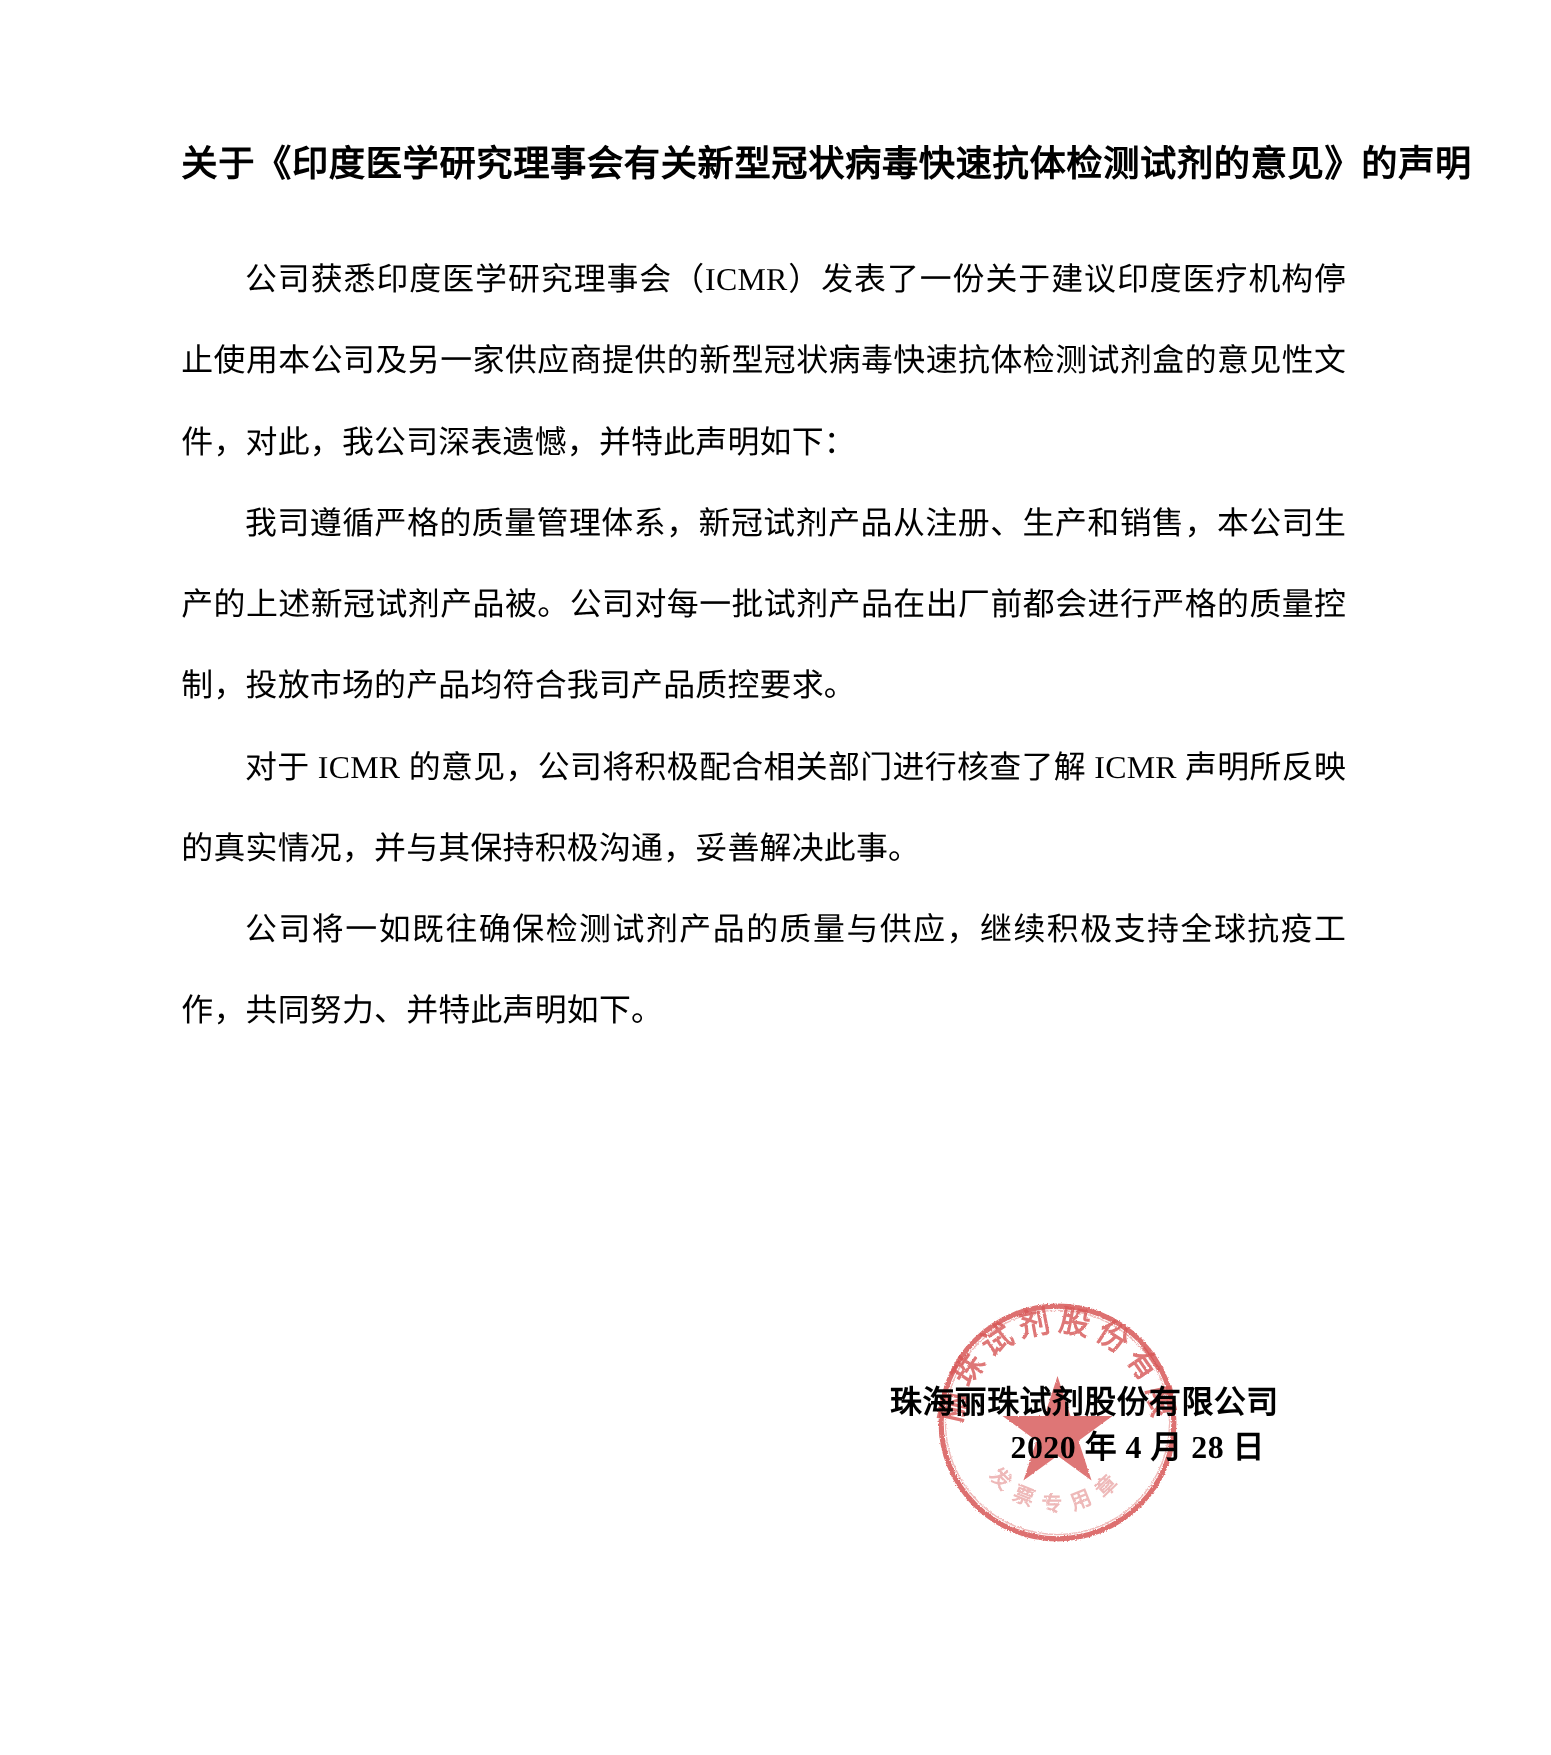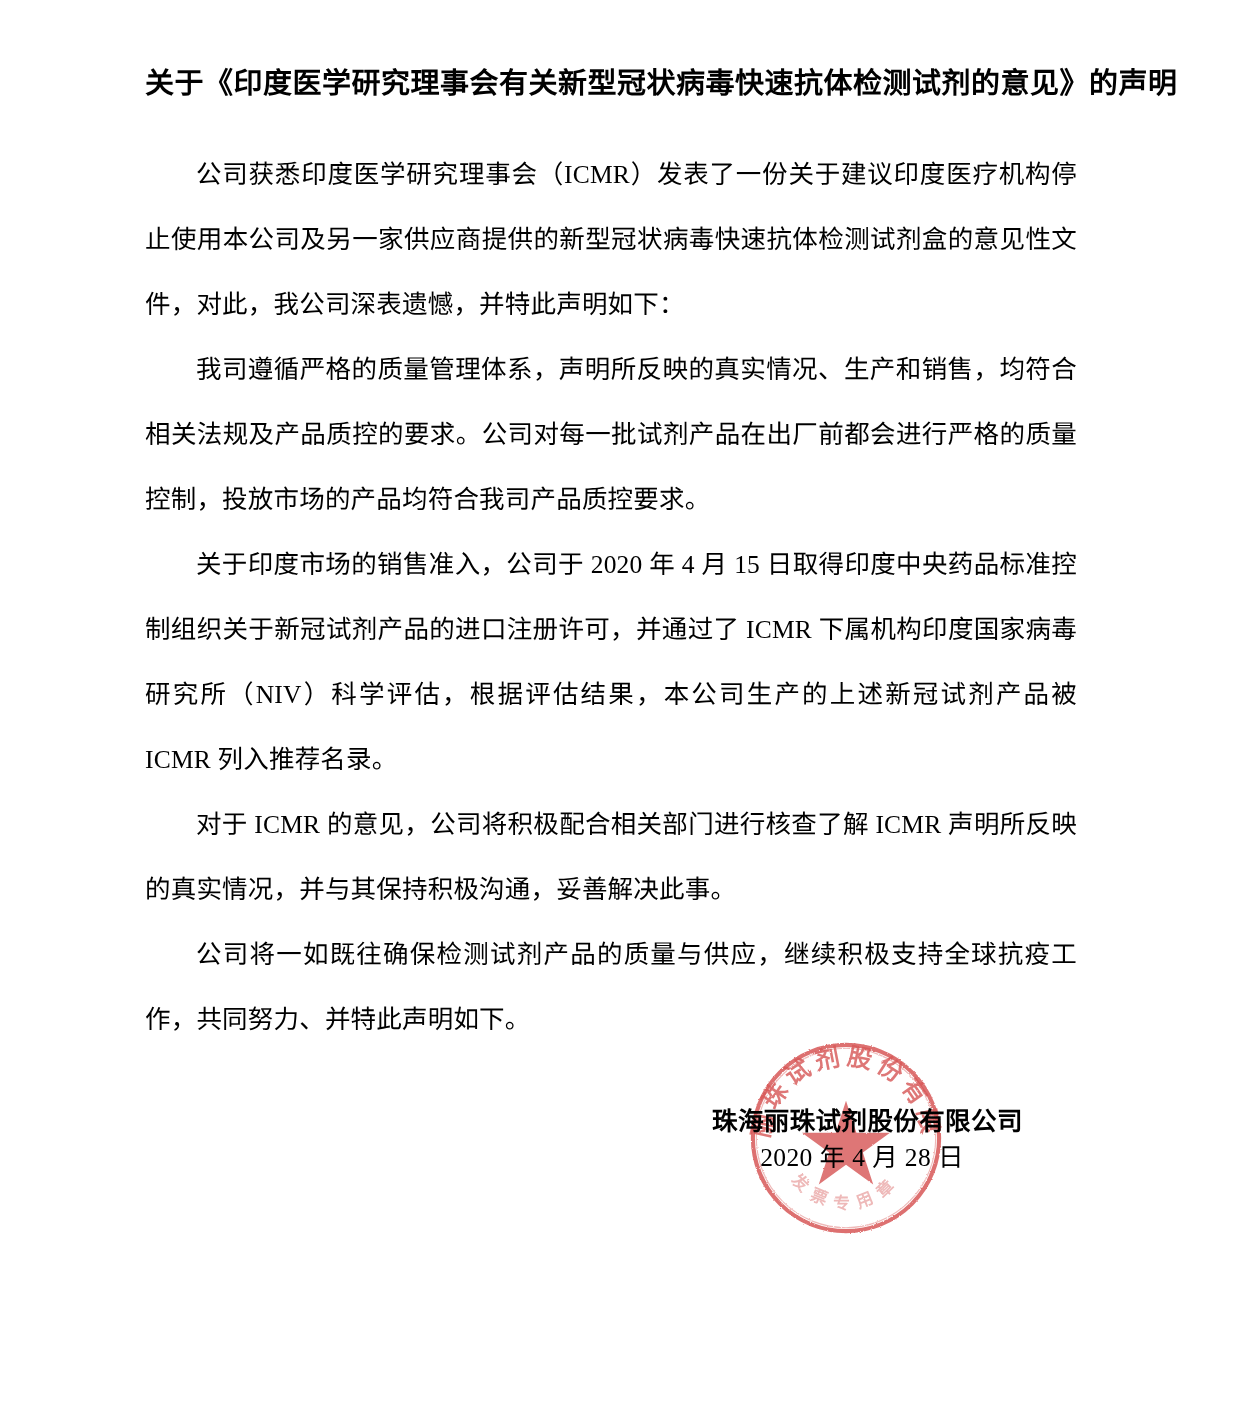--- a/index.html
+++ b/index.html
@@ -28,21 +28,21 @@
   }
 
   
   .doc-title {
     font-size: 29px;
     font-weight: bold;
     text-align: center;
     letter-spacing: 0.5px;
     line-height: 40px;
     margin: 0;
-    padding-top: 63px;
+    padding-top: 112px;
     white-space: nowrap;
   }
 
   
   .body-block {
     margin-top: 39px;
   }
   p.para {
     font-size: 25.5px;
     line-height: 65px;
@@ -68,24 +68,25 @@
   .sign-company {
     font-size: 25.5px;
     font-weight: bold;
     line-height: 36px;
     white-space: nowrap;
     letter-spacing: 0.4px;
     text-align: center;
   }
   .sign-date {
     font-size: 25.5px;
-    font-weight: normal;
+    font-weight: bold;
     line-height: 36px;
     white-space: nowrap;
     letter-spacing: 0.4px;
+    text-align: right;
   }
 
   
   .seal {
     position: absolute;
     left: 748px;
     top: 1038px;
     width: 196px;
     height: 200px;
     z-index: 1;
@@ -102,22 +103,21 @@
 <body>
 
 <div class="page">
 
   <div class="content">
 
     <h1 class="doc-title">关于《印度医学研究理事会有关新型冠状病毒快速抗体检测试剂的意见》的声明</h1>
 
     <div class="body-block">
       <p class="para">公司获悉印度医学研究理事会（ICMR）发表了一份关于建议印度医疗机构停止使用本公司及另一家供应商提供的新型冠状病毒快速抗体检测试剂盒的意见性文件，对此，我公司深表遗憾，并特此声明如下：</p>
-      <p class="para"> 我司遵循严格的质量管理体系，声明所反映的真实情况、生产和销售，均符合相关法规及产品质控的要求。公司对每一批试剂产品在出厂前都会进行严格的质量控制，投放市场的产品均符合我司产品质控要求。</p>
-      <p class="para">关于印度市场的销售准入，公司于 2020 年 4 月 15 日取得印度中央药品标准控制组织关于新冠试剂产品的进口注册许可，并通过了 ICMR 下属机构印度国家病毒研究所（NIV）科学评估，根据评估结果，本公司生产的上述新冠试剂产品被 ICMR 列入推荐名录。</p>
+      <p class="para"> 我司遵循严格的质量管理体系，新冠试剂产品从注册、生产和销售，本公司生产的上述新冠试剂产品被。公司对每一批试剂产品在出厂前都会进行严格的质量控制，投放市场的产品均符合我司产品质控要求。</p>
       <p class="para">对于 ICMR 的意见，公司将积极配合相关部门进行核查了解 ICMR 声明所反映的真实情况，并与其保持积极沟通，妥善解决此事。</p>
       <p class="para">公司将一如既往确保检测试剂产品的质量与供应，继续积极支持全球抗疫工作，共同努力、并特此声明如下。</p>
     </div>
 
   </div>
 
   <div class="seal">
     <svg viewBox="0 0 200 200" xmlns="http://www.w3.org/2000/svg" aria-hidden="true">
       <defs>
         <path id="arcTop" d="M 22,104 A 78,78 0 0 1 178,104"></path>

